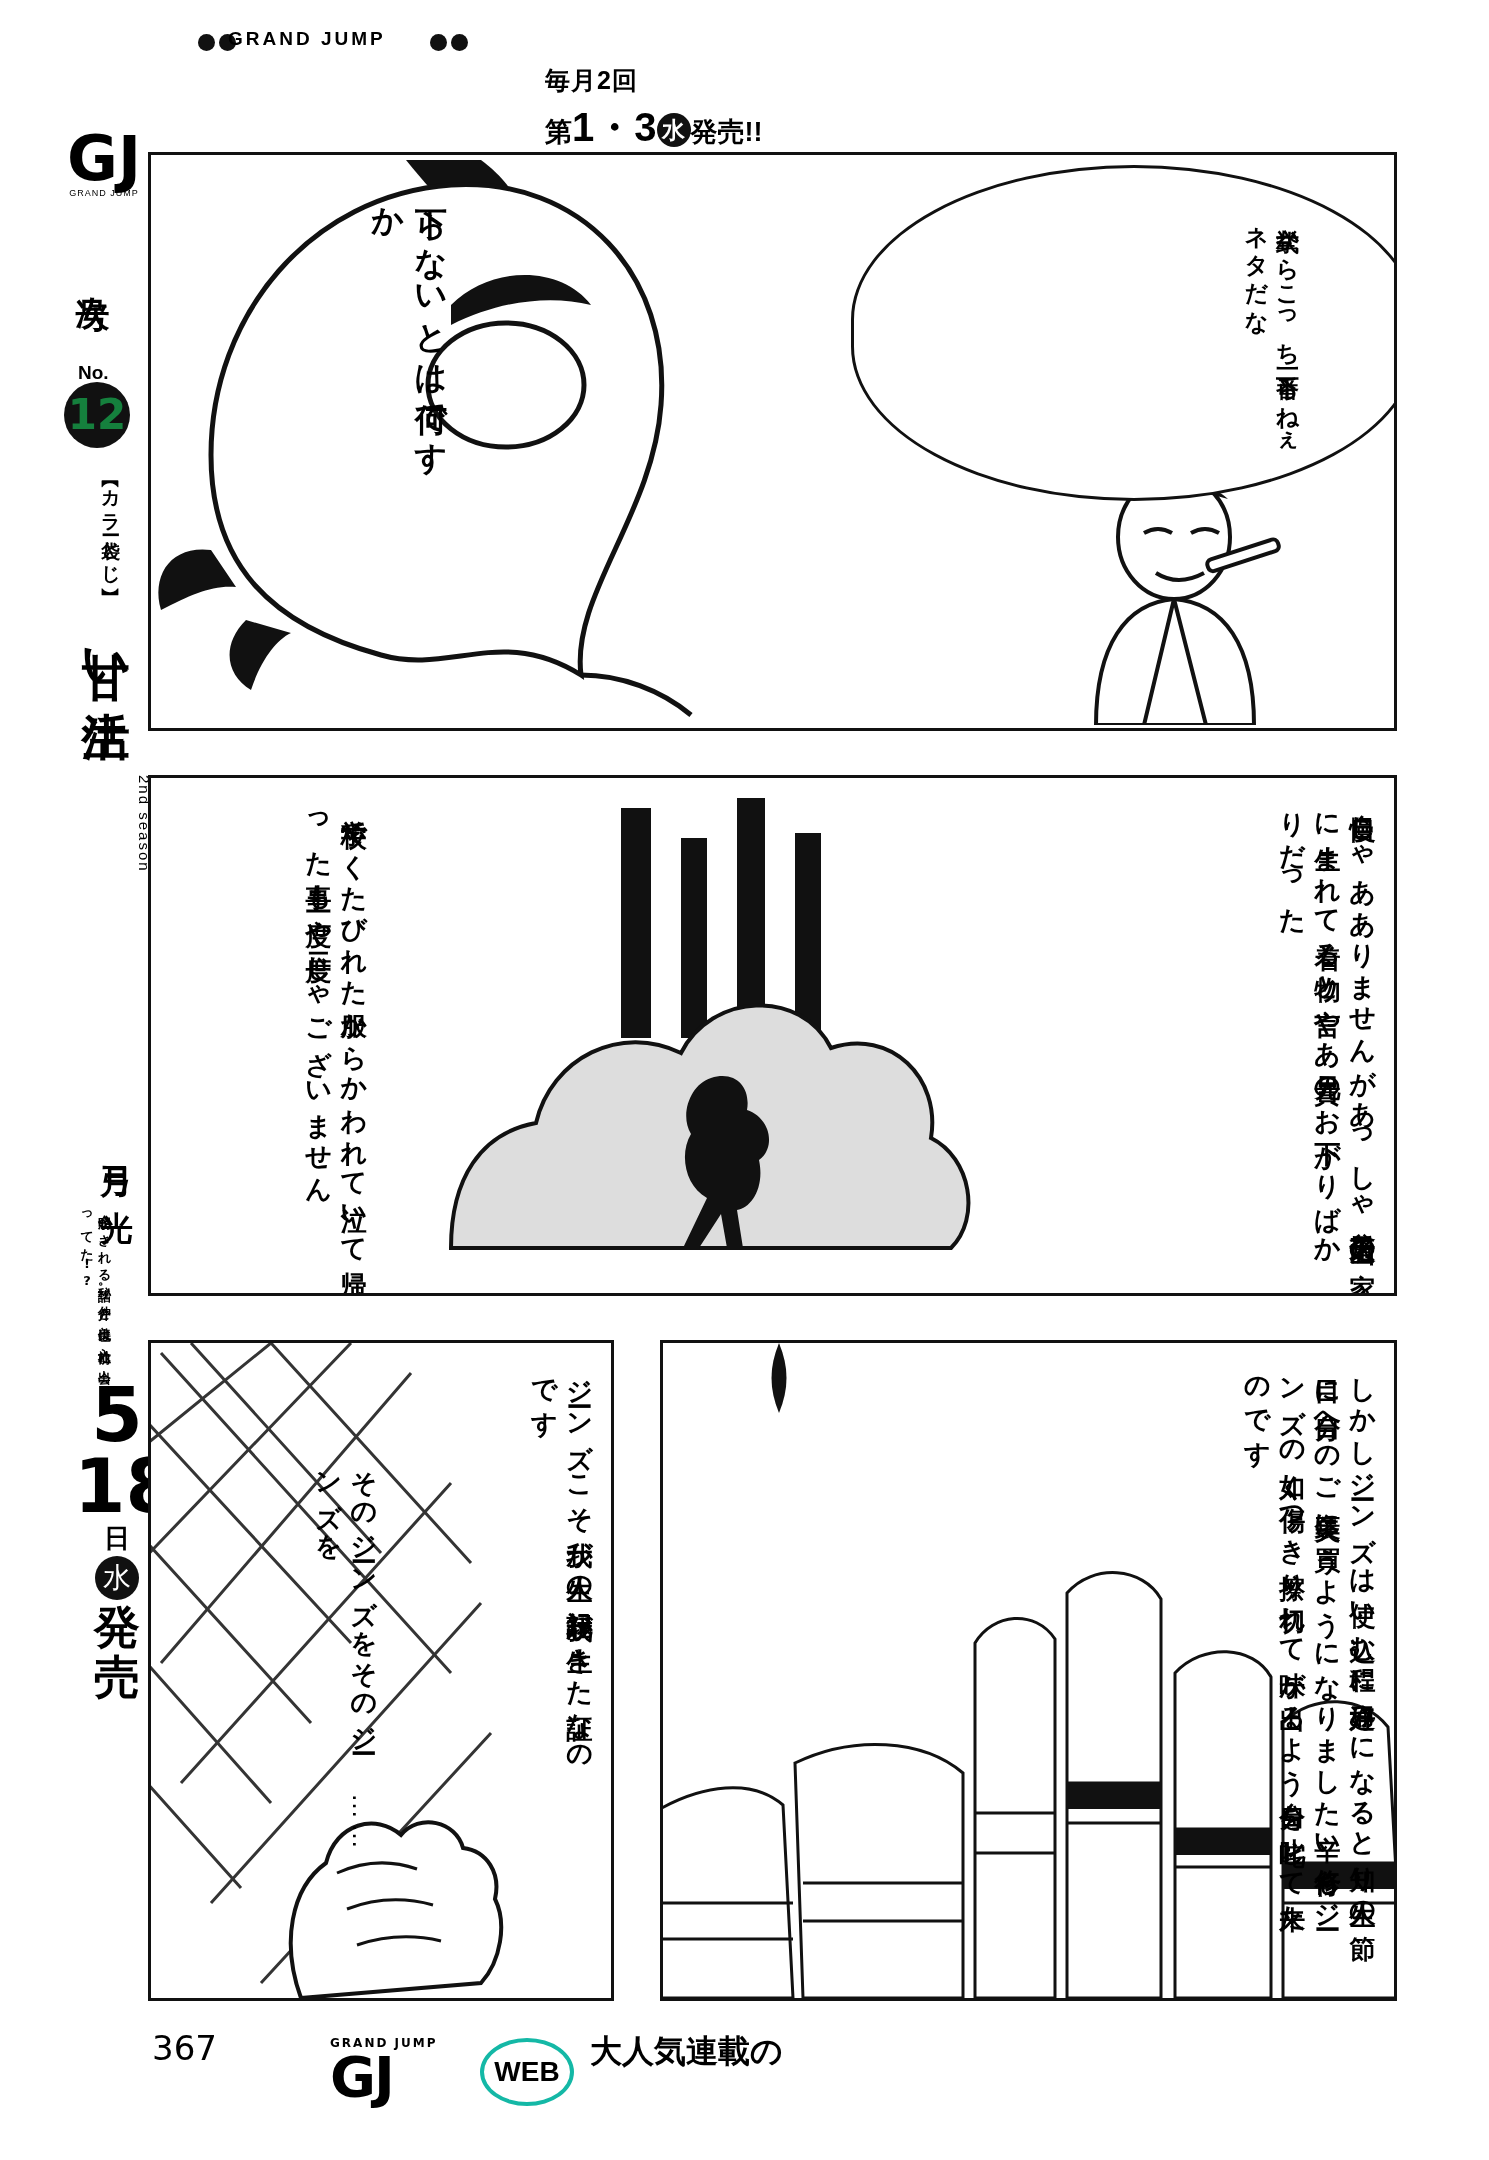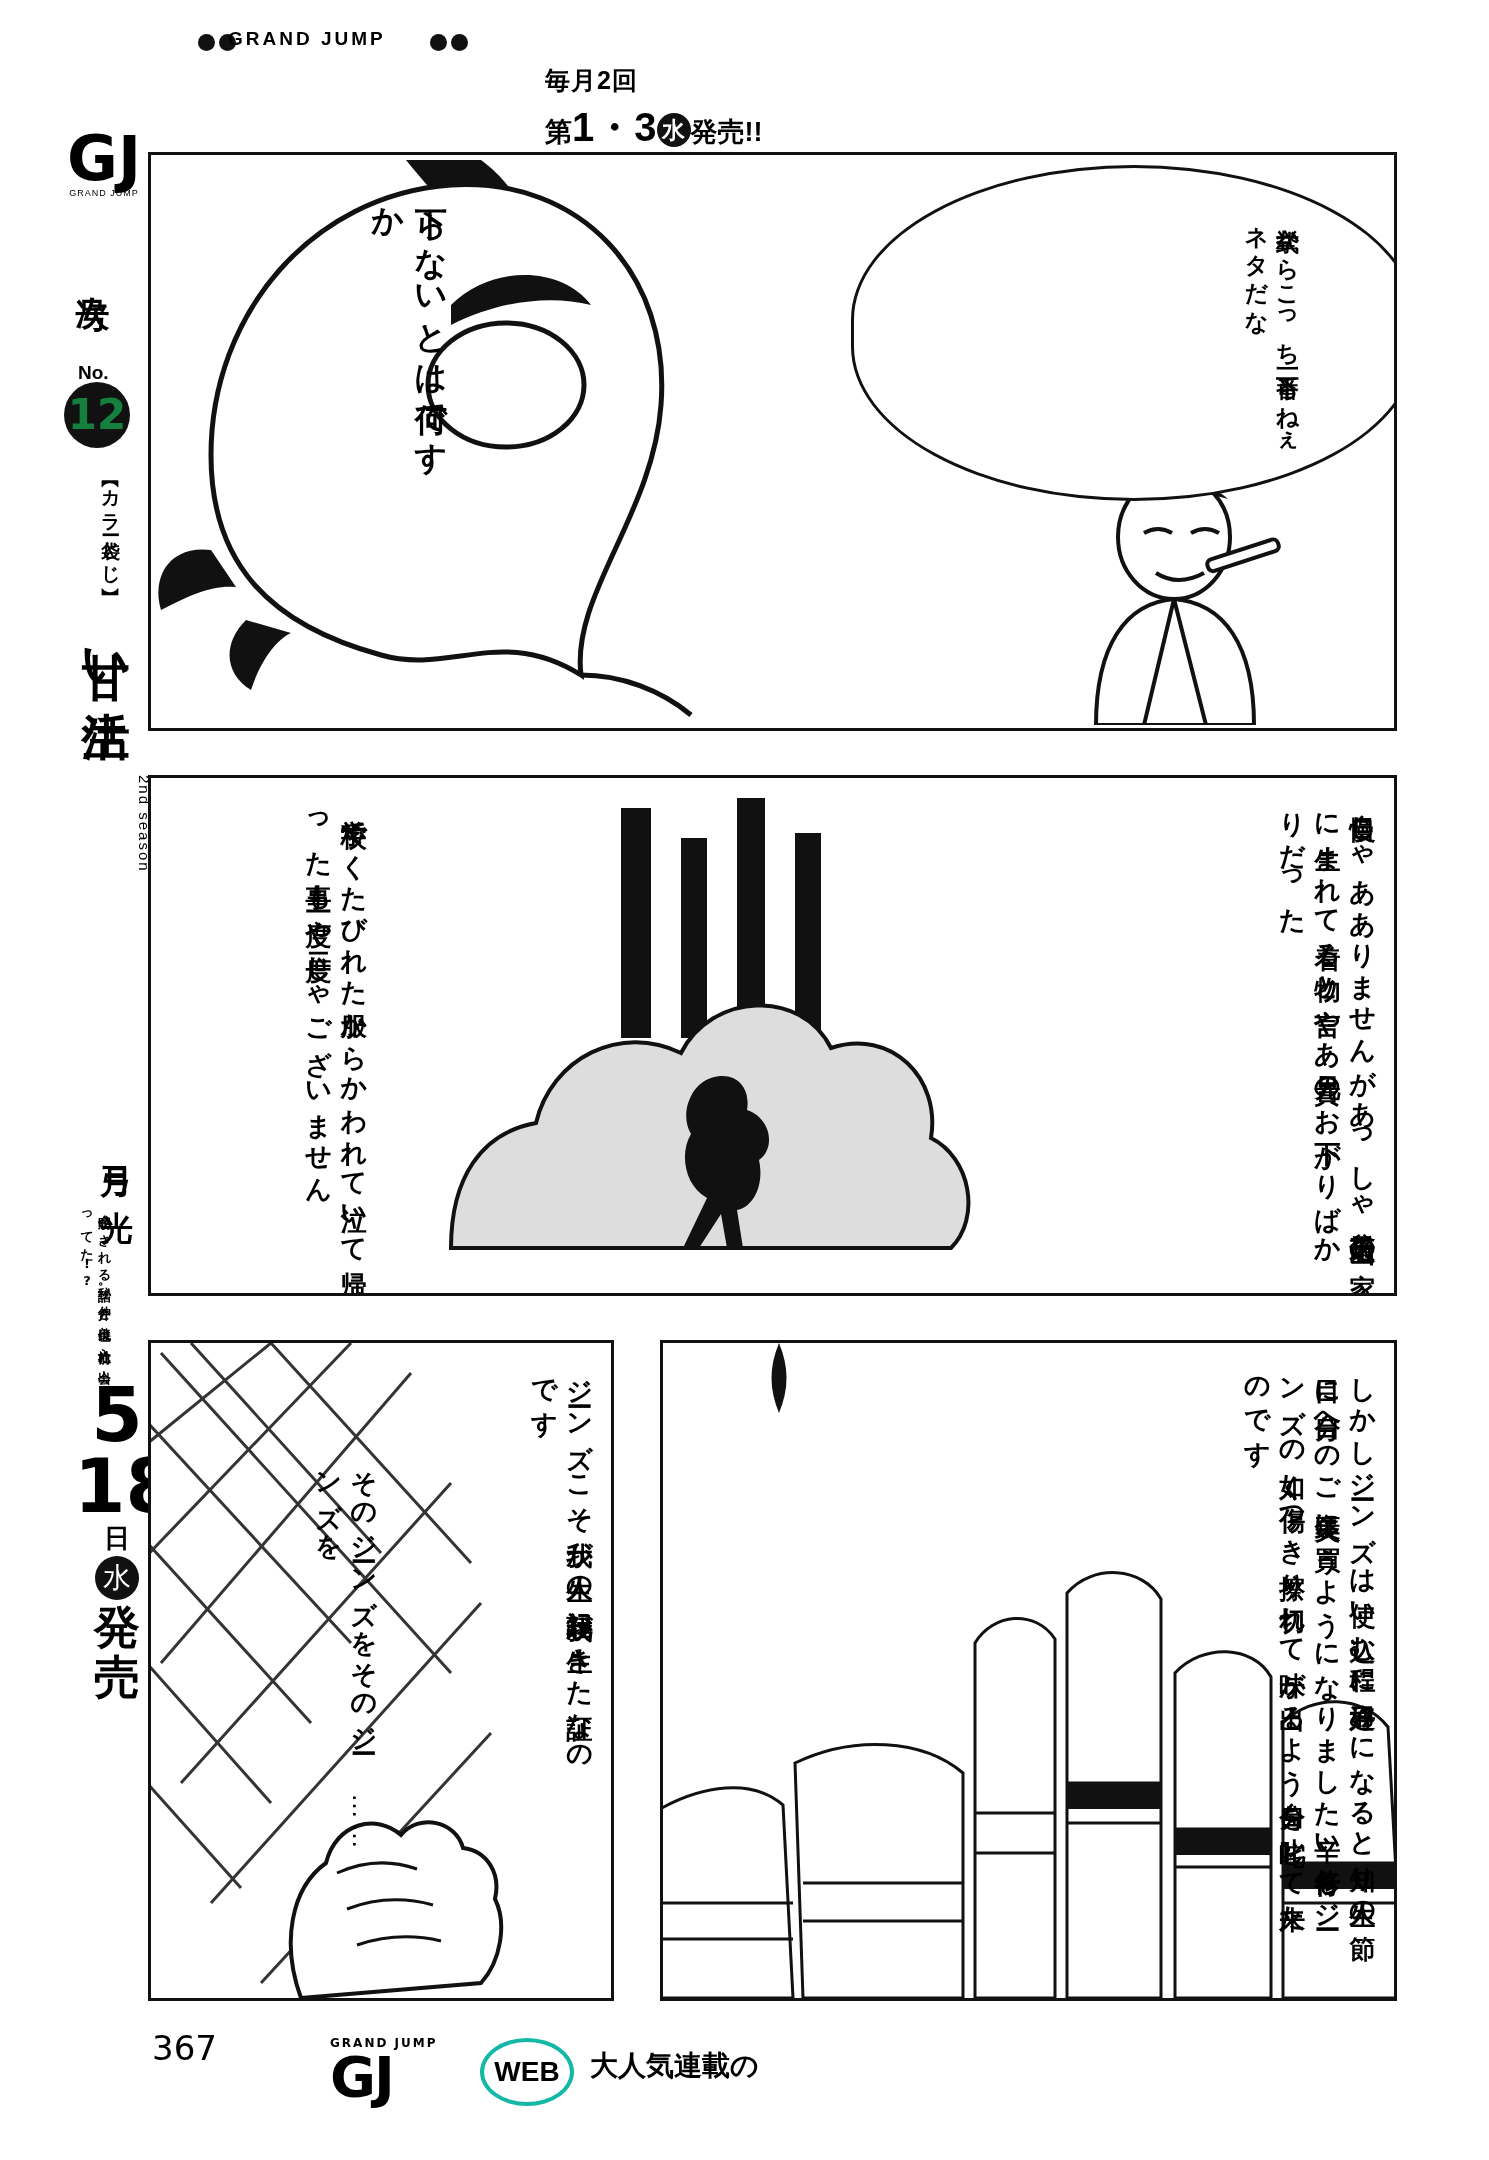--- a/index.html
+++ b/index.html
@@ -82,21 +82,21 @@
   .p4-text{position:absolute;right:14px;top:16px;height:560px;font-size:26px;}
 
   
   .pagenum{position:absolute;left:152px;top:2028px;font-size:34px;font-family:"DejaVu Sans",sans-serif;}
   .footer-band{position:absolute;left:330px;top:2020px;width:1060px;height:105px;}
   .f-gj{position:absolute;left:0;top:16px;font-size:56px;font-weight:bold;letter-spacing:-2px;
         font-family:"DejaVu Sans",sans-serif;}
   .f-gj .mini{display:block;font-size:12px;letter-spacing:2px;margin-bottom:-6px;}
   .f-web{position:absolute;left:150px;top:18px;width:86px;height:60px;border-radius:50%;border:4px solid #14b8a6;
          font-size:28px;font-weight:bold;text-align:center;line-height:60px;}
-  .f-l1{position:absolute;left:260px;top:10px;font-size:28px;font-weight:bold;margin-top:17px;}
+  .f-l1{position:absolute;left:260px;top:10px;font-size:32px;font-weight:bold;}
   .f-l2{position:absolute;left:260px;top:46px;font-size:42px;font-weight:bold;white-space:nowrap;}
   .f-free{display:inline-block;width:62px;height:62px;border-radius:50%;background:#111;color:#fff;font-size:30px;
           line-height:62px;text-align:center;margin:0 2px;vertical-align:-12px;}
   .f-l3{position:absolute;left:830px;top:54px;font-size:26px;font-weight:bold;}
 
   
   .ink{fill:#111;}
 </style>
 </head>
 <body>

